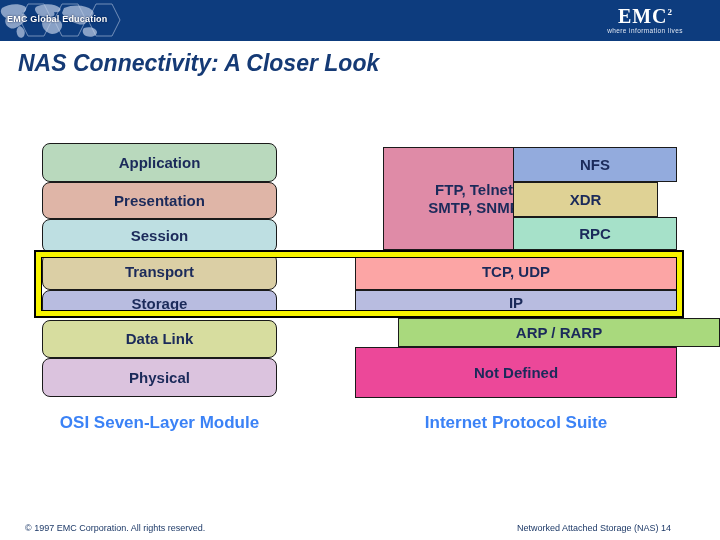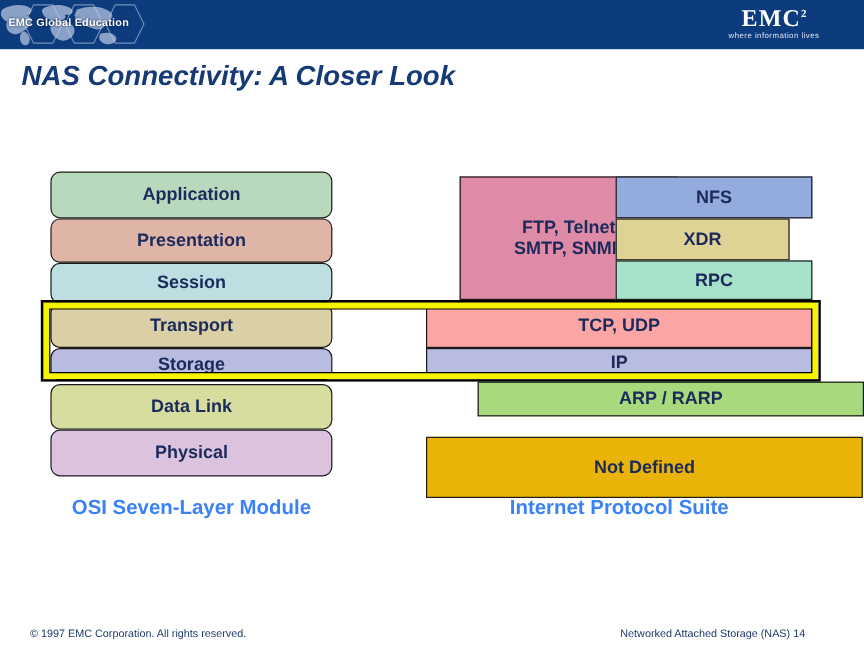--- a/index.html
+++ b/index.html
@@ -39,21 +39,21 @@
   .osi-5{left:42px;top:320px;width:235px;height:38px;background:#d7dd9f;}
   .osi-6{left:42px;top:358px;width:235px;height:39px;background:#dbc3de;}
   
   .ip-app {left:355px;top:147px;width:182px;height:103px;background:#df8ba7;margin-left:28px;}
   .ip-nfs {left:513px;top:147px;width:164px;height:35px;background:#93abdd;}
   .ip-xdr {left:513px;top:182px;width:145px;height:35px;background:#dfd295;}
   .ip-rpc {left:513px;top:217px;width:164px;height:33px;background:#a6e1c9;}
   .ip-tcp {left:355px;top:253px;width:322px;height:37px;background:#fca5a5;}
   .ip-ip  {left:355px;top:290px;width:322px;height:25px;background:#b8bce0;}
   .ip-arp {left:355px;top:318px;width:322px;height:29px;background:#a9d97d;margin-left:43px;}
-  .ip-nd  {left:355px;top:364px;width:364px;height:51px;background:#eab308;}
+  .ip-nd  {left:355px;top:347px;width:322px;height:51px;background:#ec4899;}
   
   .highlight-frame{
     position:absolute;left:34px;top:250px;width:650px;height:68px;box-sizing:border-box;
     border:2px solid #000;
     box-shadow:inset 0 0 0 5px #f7f400, inset 0 0 0 6px #000;
     pointer-events:none;z-index:5;background:transparent;
   }
   
   .caption{position:absolute;top:413px;font-size:17px;font-weight:bold;color:#3b82f6;text-align:center;white-space:nowrap;}
   .caption-osi{left:42px;width:235px;}

